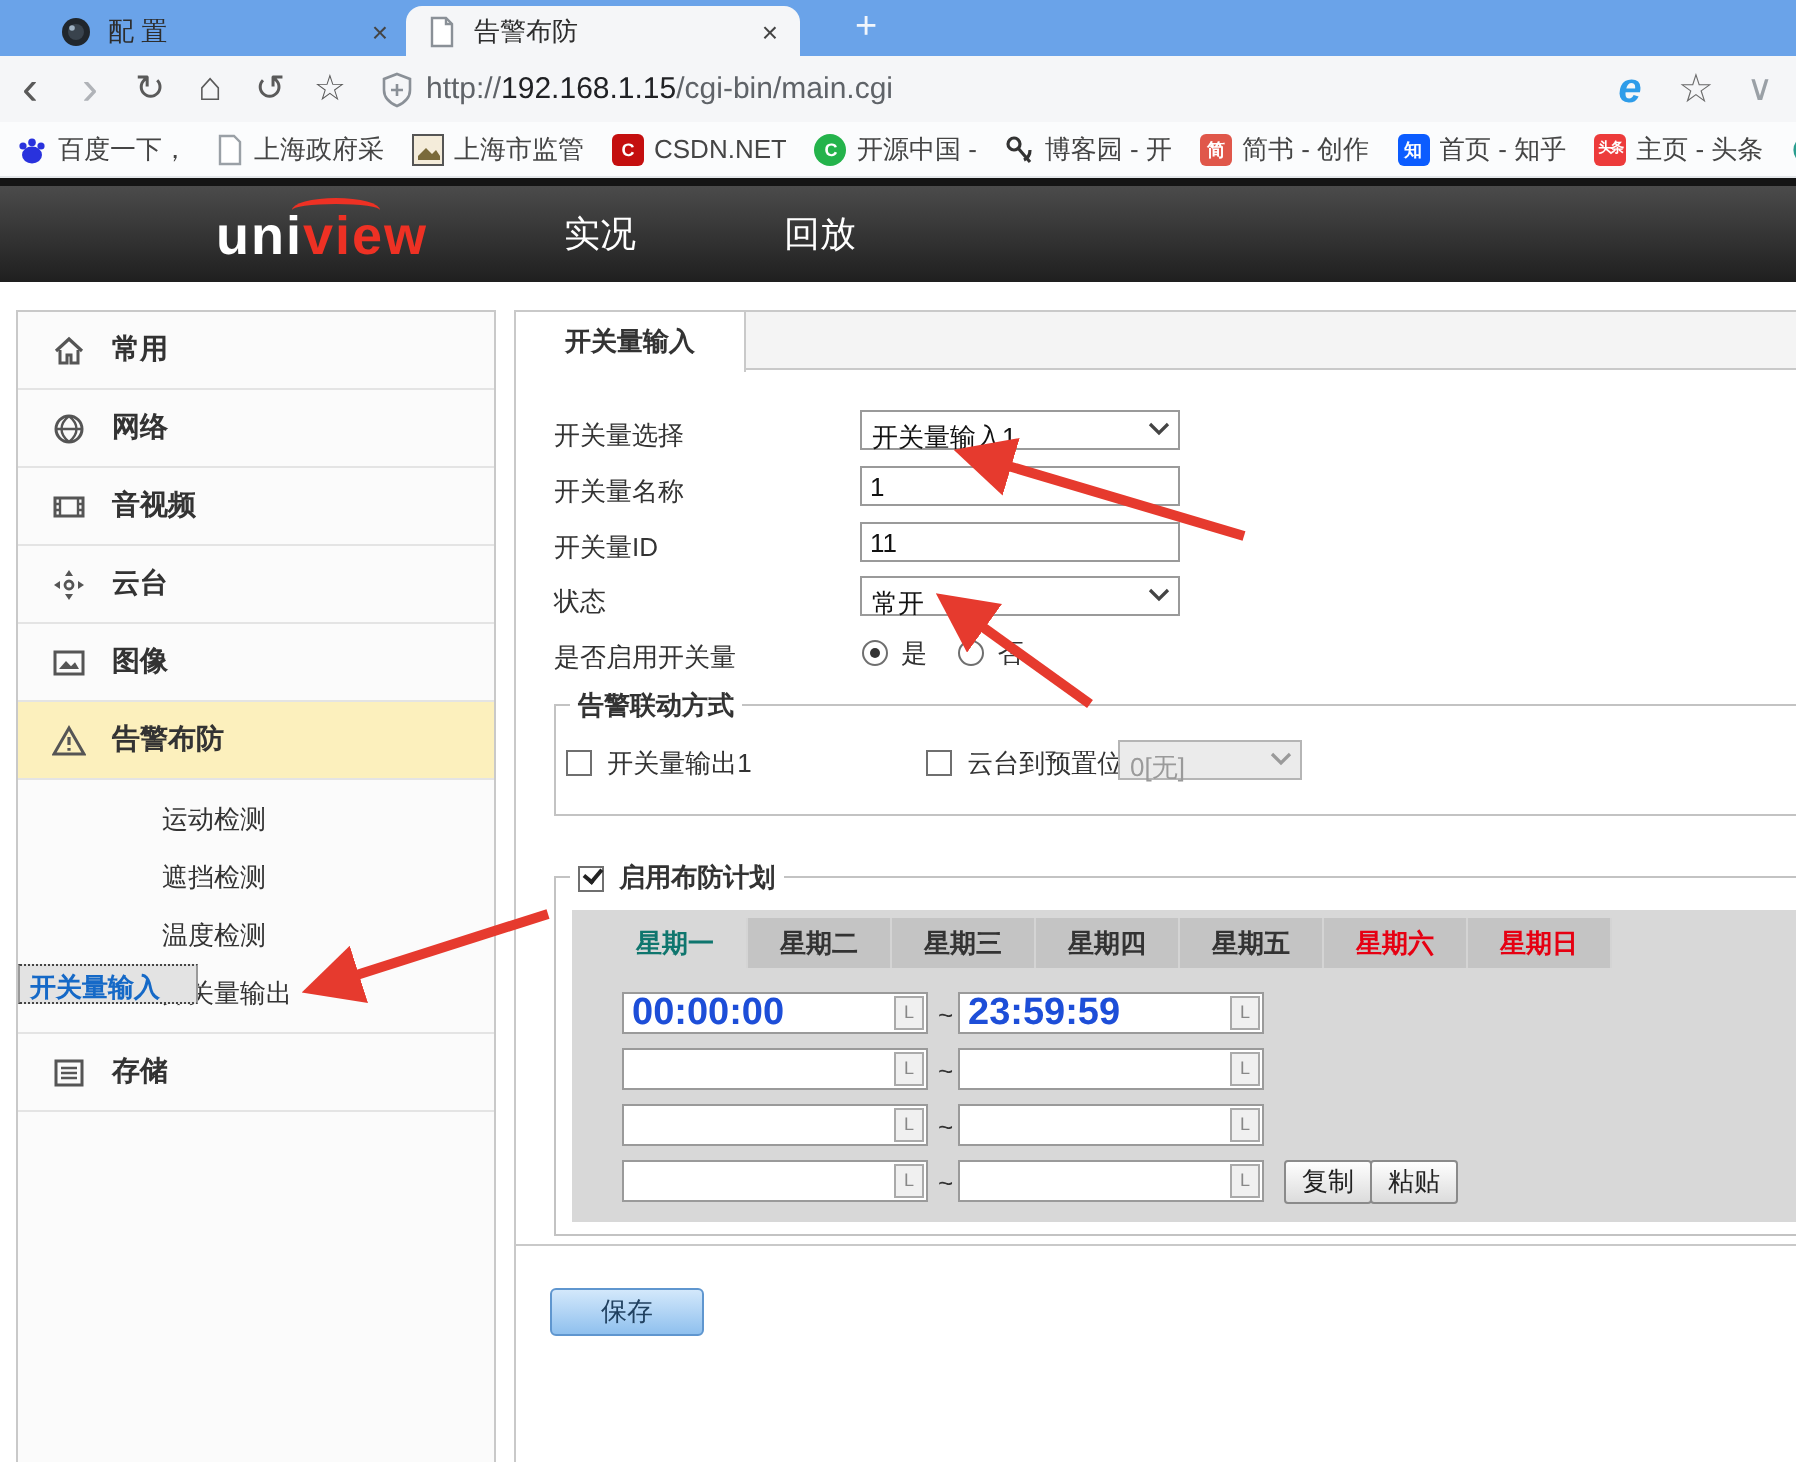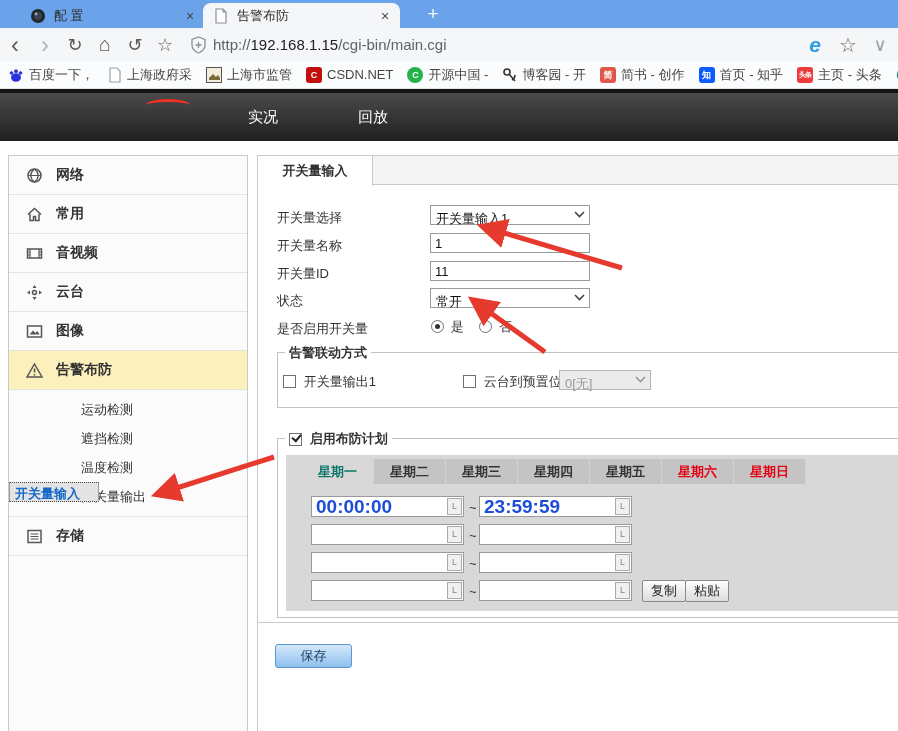--- a/index.html
+++ b/index.html
@@ -30,21 +30,21 @@
   .badge { display:inline-block; width:16px; height:16px; border-radius:3px; color:#fff; font-size:9px; font-weight:bold; text-align:center; line-height:16px; overflow:hidden; }
 
   .blackline { position:absolute; left:0; top:89px; width:898px; height:4px; background:#141414; }
 
   
   .sitehead { position:absolute; left:0; top:93px; width:898px; height:48px; background:linear-gradient(#4b4b4b,#1f1f1f); }
   .logo { position:absolute; left:108px; top:10px; font-size:27px; font-weight:bold; letter-spacing:1px; color:#fff; }
   .logo .red { color:#ee3124; }
   .logo-arc { position:absolute; left:146px; top:6px; width:44px; height:12px; border-top:3px solid #ee3124; border-radius:50%; }
   .nav { position:absolute; left:208px; top:0; height:48px; display:flex; }
-  .navitem { width:110px; height:48px; line-height:48px; text-align:center; color:#fff; font-size:15px; cursor:pointer; }
+  .navitem { width:110px; height:48px; line-height:48px; text-align:right; color:#fff; font-size:18px; cursor:pointer; }
   .navitem.active { background:#000; font-weight:bold; border-bottom:4px solid #2578be; line-height:44px; }
 
   
   .sidebar { position:absolute; left:8px; top:155px; width:240px; height:576px; background:#fbfbfb; border:1px solid #c9c9c9; border-bottom:none; }
   .srow { position:relative; height:39px; display:flex; align-items:center; border-bottom:1px solid #e4e4e4; cursor:pointer; }
   .srow .sic { width:17px; height:17px; margin:0 13px 0 17px; flex:0 0 17px; }
   .srow .stxt { font-size:14px; font-weight:bold; color:#333; }
   .srow.hl { background:#fcf0bd; }
   .subrow { height:29px; display:flex; align-items:center; padding-left:72px; cursor:pointer; }
   .subrow .stxt2 { font-size:13px; color:#333; }
@@ -192,41 +192,42 @@
         <circle cx="8" cy="8" r="6.5" fill="none" stroke="#2a9d8f" stroke-width="1.6"></circle>
         <circle cx="8" cy="8" r="2.5" fill="none" stroke="#2a9d8f" stroke-width="1.2"></circle>
       </svg>
 
   </span>
 </div>
 
 <div class="blackline"></div>
 
 <div class="sitehead">
+  <div class="logo"><span>uni</span><span class="red">view</span></div>
   <div class="logo-arc"></div>
   <div class="nav">
     <div class="navitem">实况</div>
     <div class="navitem">回放</div>
   </div>
 </div>
 
 <div class="sidebar">
   <div class="srow">
     <svg class="sic" viewBox="0 0 17 17">
+        <path d="M2 8.5 L8.5 2.5 L15 8.5" fill="none" stroke="#555" stroke-width="1.6"></path>
+        <path d="M4 8 v6.5 h3.5 v-4 h2 v4 H13 V8" fill="none" stroke="#555" stroke-width="1.5"></path>
+      </svg>
+    <span class="stxt">常用</span>
+  </div>
+  <div class="srow">
+    <svg class="sic" viewBox="0 0 17 17">
         <circle cx="8.5" cy="8.5" r="6.5" fill="none" stroke="#555" stroke-width="1.5"></circle>
         <path d="M2 8.5 h13 M8.5 2 c-5 4-5 9 0 13 M8.5 2 c5 4 5 9 0 13" fill="none" stroke="#555" stroke-width="1.2"></path>
       </svg>
     <span class="stxt">网络</span>
-  </div>
-  <div class="srow">
-    <svg class="sic" viewBox="0 0 17 17">
-        <path d="M2 8.5 L8.5 2.5 L15 8.5" fill="none" stroke="#555" stroke-width="1.6"></path>
-        <path d="M4 8 v6.5 h3.5 v-4 h2 v4 H13 V8" fill="none" stroke="#555" stroke-width="1.5"></path>
-      </svg>
-    <span class="stxt">常用</span>
   </div>
   <div class="srow">
     <svg class="sic" viewBox="0 0 17 17">
         <rect x="1.5" y="4" width="14" height="9" fill="none" stroke="#555" stroke-width="1.5"></rect>
         <path d="M4 4 v9 M13 4 v9 M1.5 7 h2.5 M1.5 10 h2.5 M13 7 h2.5 M13 10 h2.5" stroke="#555" stroke-width="1.2"></path>
       </svg>
     <span class="stxt">音视频</span>
   </div>
   <div class="srow">
     <svg class="sic" viewBox="0 0 17 17">

